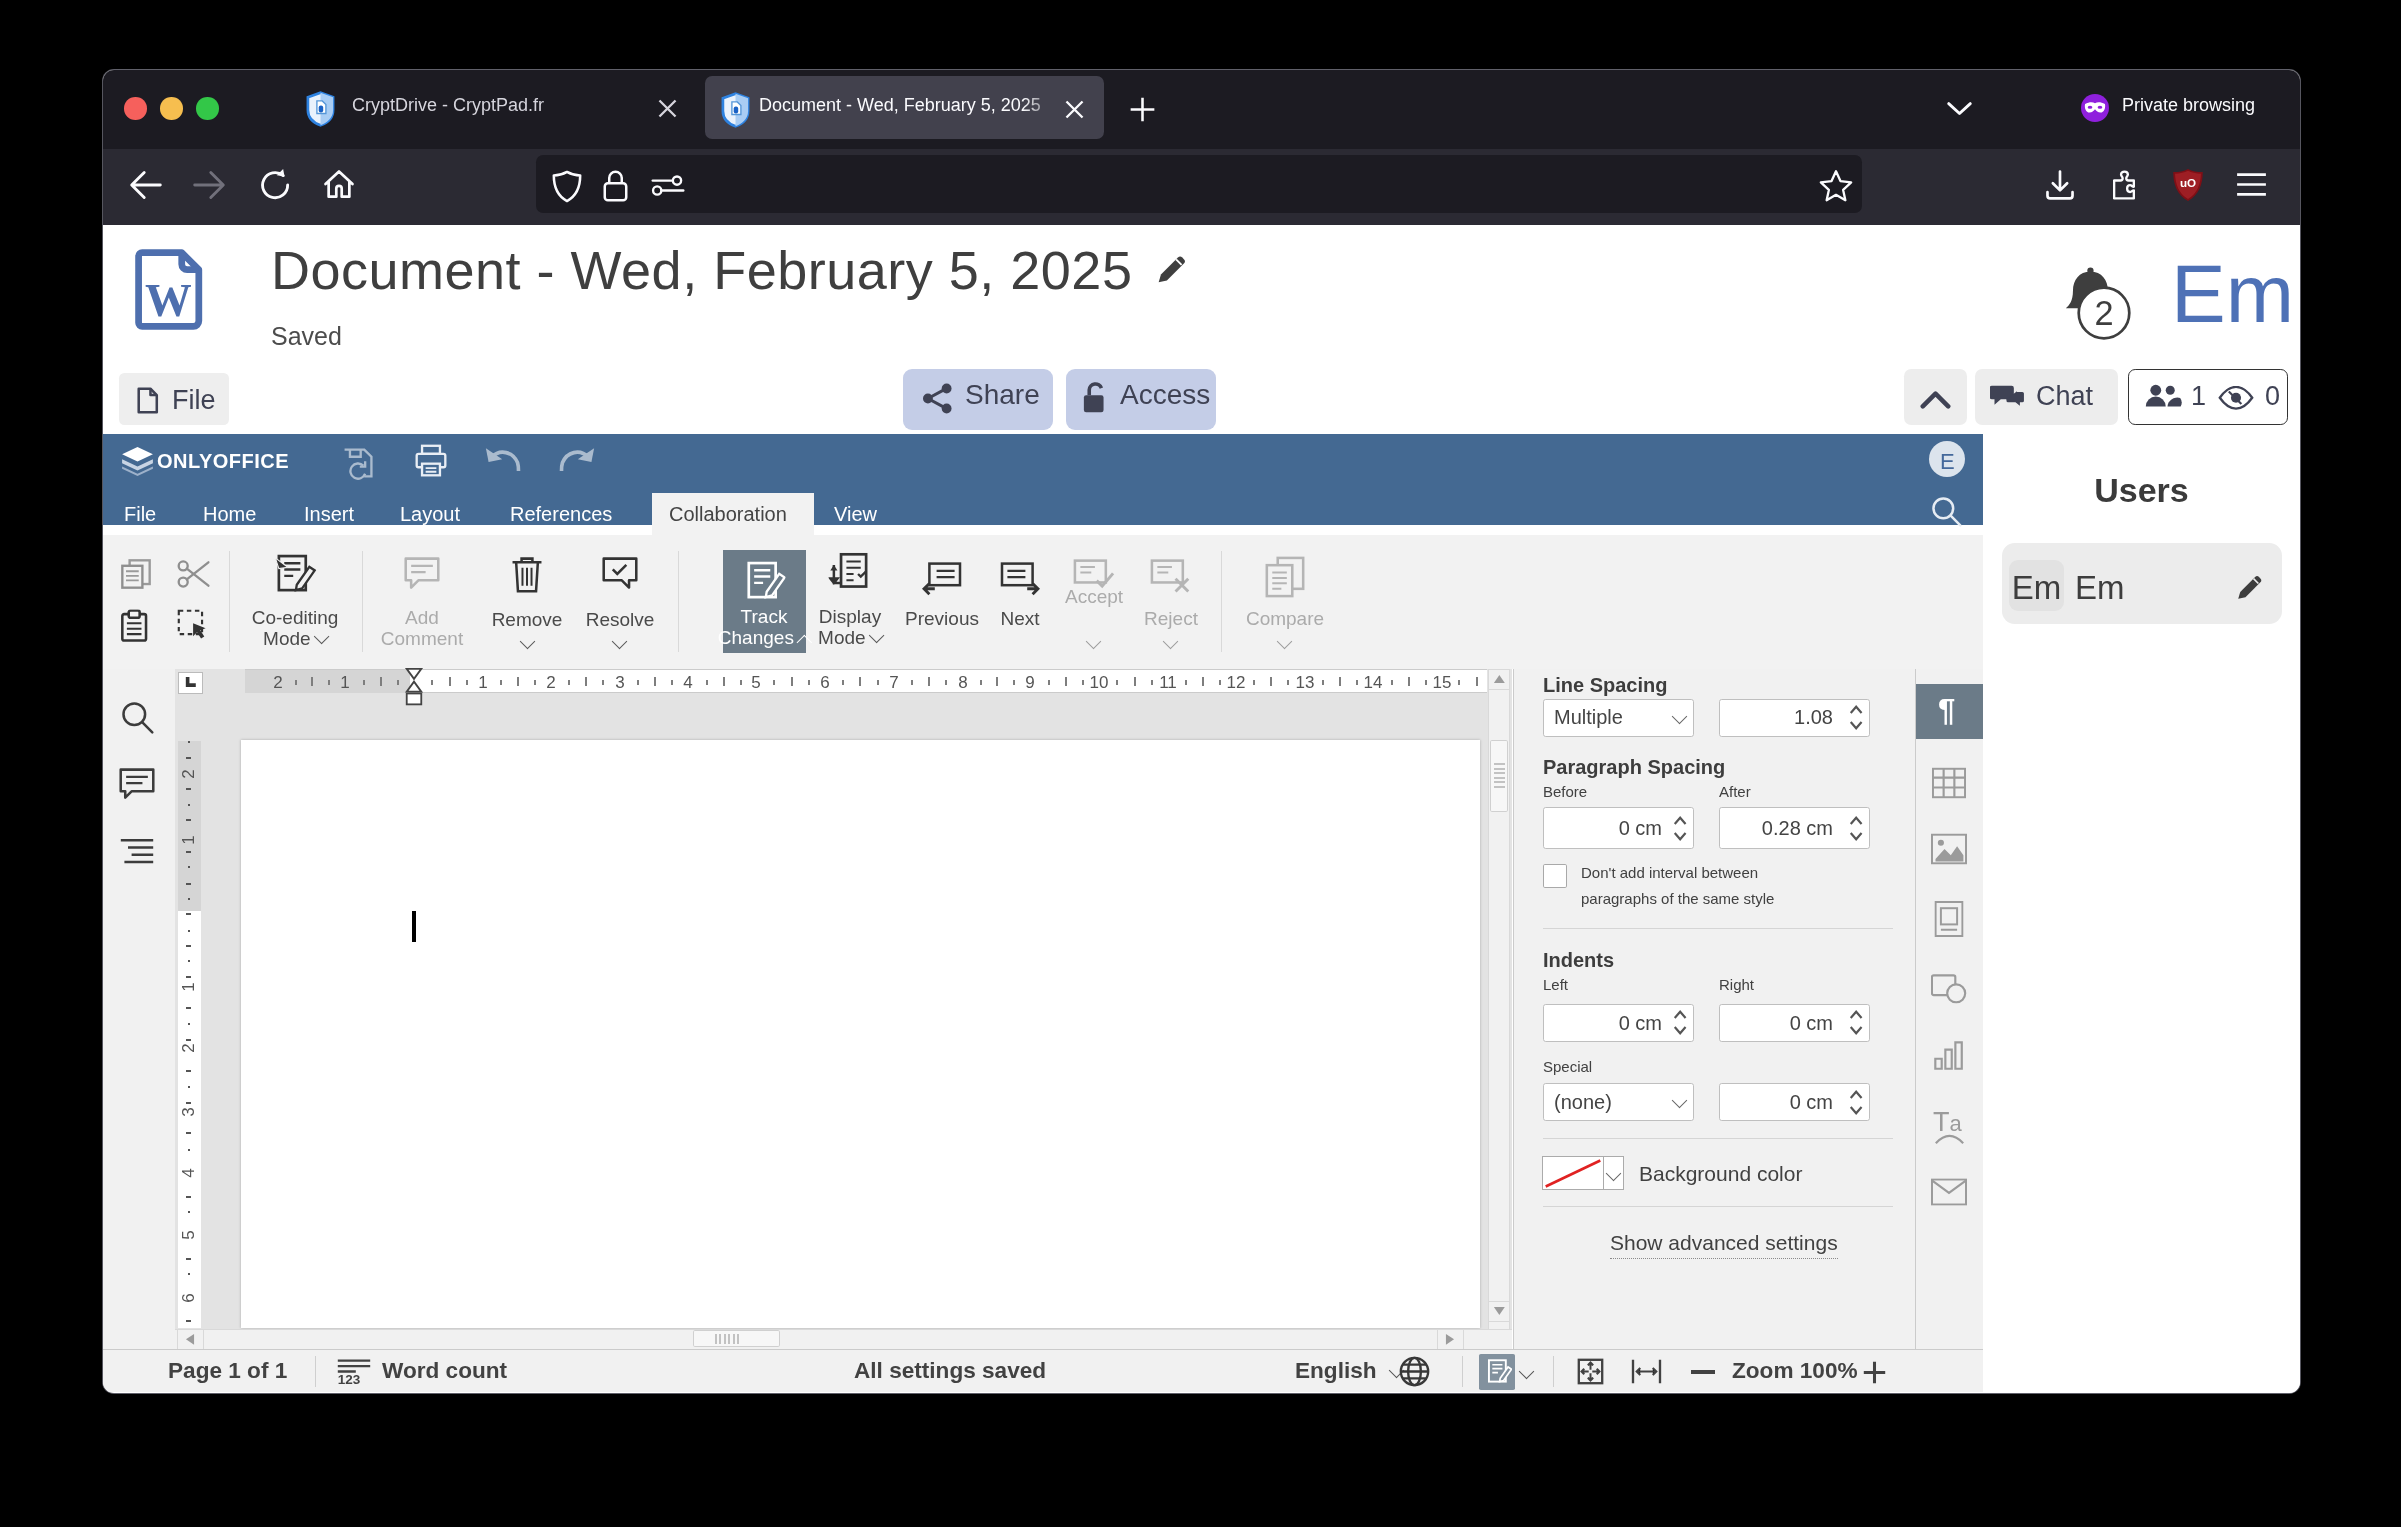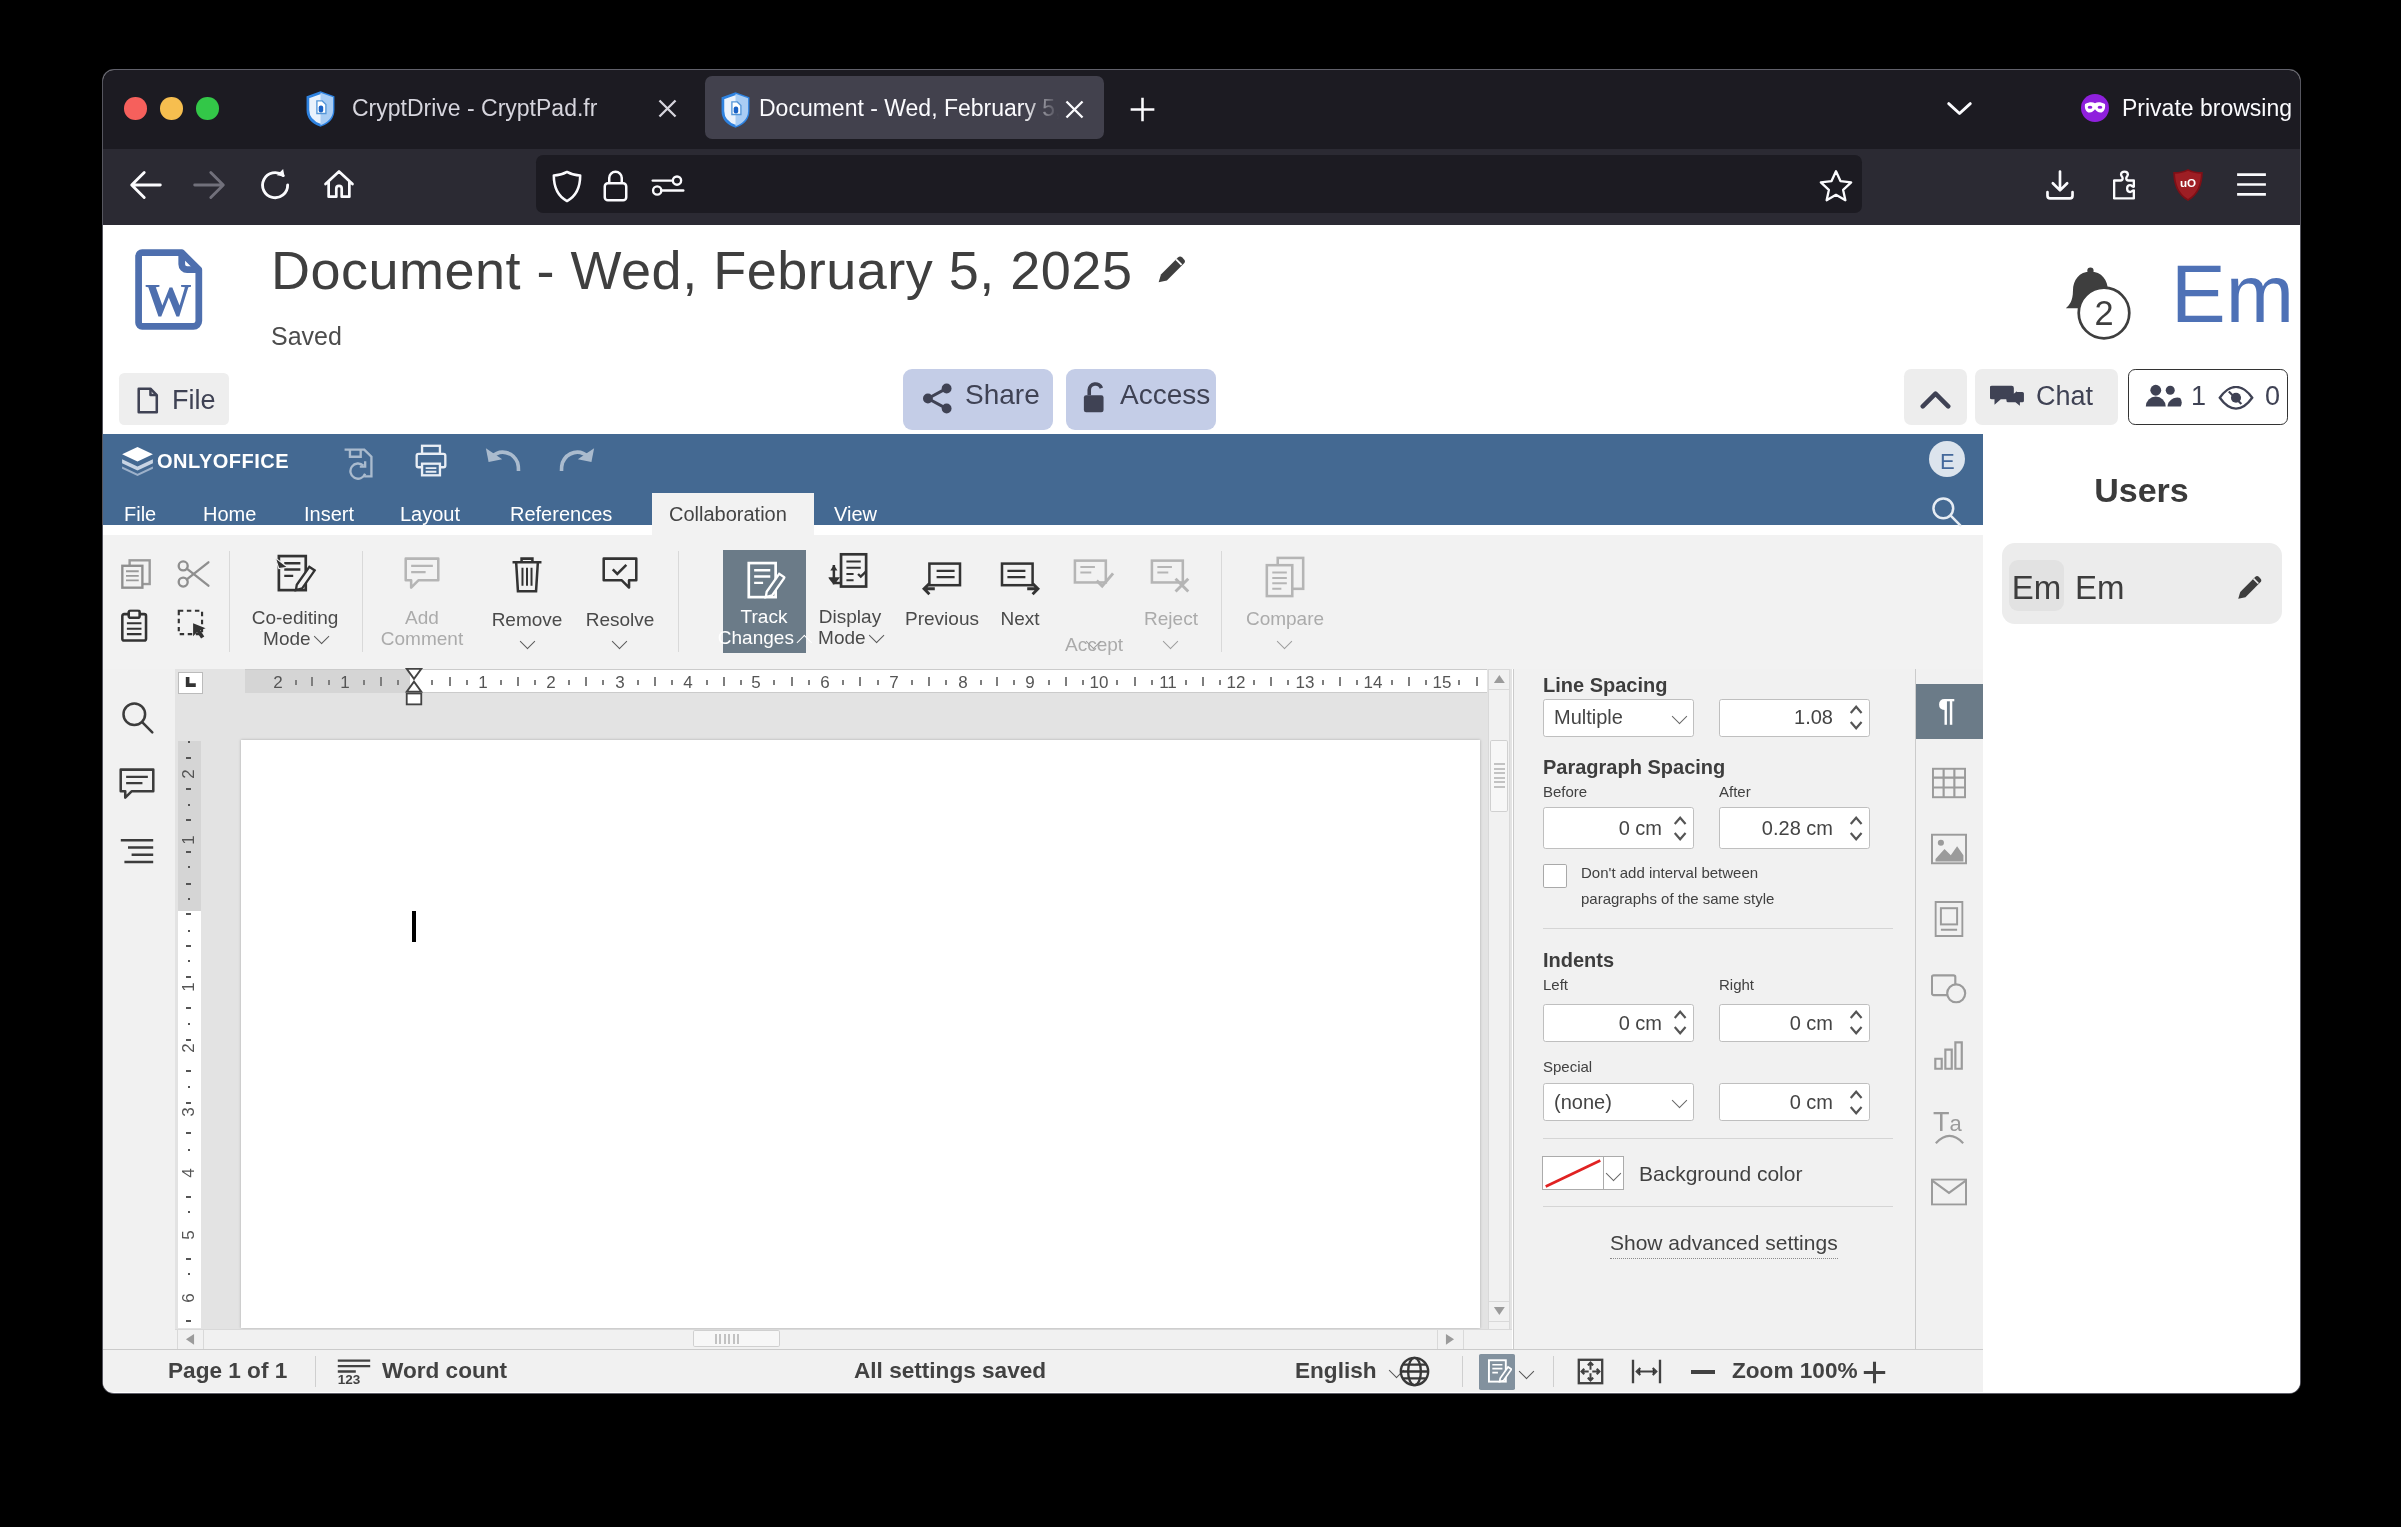--- a/index.html
+++ b/index.html
@@ -3,21 +3,21 @@
 <style>
 *{margin:0;padding:0;box-sizing:border-box;}
 html,body{width:2401px;height:1527px;background:#000;font-family:"Liberation Sans",sans-serif;overflow:hidden;}
 .a{position:absolute;}
 #win{position:absolute;left:103px;top:70px;width:2197px;height:1323px;border-radius:11px;overflow:hidden;background:#fff;box-shadow:0 0 0 0.9px #60606a;}
 #tabbar{position:absolute;left:0;top:0;width:2197px;height:79px;background:#1c1b22;}
 #navbar{position:absolute;left:0;top:0;width:2197px;height:1323px;pointer-events:none;}
 #navbg{position:absolute;left:0;top:79px;width:2197px;height:76px;background:#2b2a33;}
 .tl{position:absolute;top:27px;width:22.6px;height:22.6px;border-radius:50%;}
 #tab2{position:absolute;left:602px;top:6.3px;width:399px;height:63px;background:#42414d;border-radius:7.2px;}
-.tabtxt{font-size:23px;color:#fbfbfe;white-space:nowrap;}
+.tabtxt{font-size:18px;color:#fbfbfe;white-space:nowrap;}
 #urlbar{position:absolute;left:433px;top:85px;width:1326px;height:58px;background:#1c1b22;border-radius:7.2px;}
 .urltxt{font-size:27px;color:#a9a8b0;white-space:nowrap;}
 .navic{position:absolute;color:#fbfbfe;}
 #content{position:absolute;left:0;top:0;width:2197px;height:1323px;}
 #bluebar{position:absolute;left:0;top:364px;width:1880px;height:91px;background:#446992;}
 #ootools{position:absolute;left:0;top:465px;width:1880px;height:134px;background:#f2f2f2;}
 .mtab{position:absolute;top:423px;height:43px;font-size:20px;color:#fff;line-height:43px;}
 .tlabel{position:absolute;font-size:19px;color:#4a4a4a;text-align:center;white-space:nowrap;transform:translateX(-50%);}
 .tlabelg{position:absolute;font-size:19px;color:#ababab;text-align:center;white-space:nowrap;transform:translateX(-50%);}
 .tsep{position:absolute;top:481px;width:0.9px;height:101px;background:#d9d9d9;}
@@ -324,21 +324,21 @@
         <rect x="2" y="4" width="34" height="24" fill="none" stroke="#333" stroke-width="2.8"></rect>
         <path d="M8 12 h20 M8 19 h20" stroke="#333" stroke-width="2.4"></path>
         <path d="M30 32 h12 M36 26 l6 6 l-6 6" fill="none" stroke="#333" stroke-width="3.2"></path>
       </svg>
   <span class="tlabel" style="left:917px;top:538px;">Next</span>
   <svg class="icn" style="left:991px;top:507px;" width="42" height="40" viewBox="0 0 46 44">
         <rect x="2" y="4" width="34" height="24" fill="none" stroke="#b5b5b5" stroke-width="2.8"></rect>
         <path d="M8 11 h16 M8 17 h12" stroke="#b5b5b5" stroke-width="2.2"></path>
         <path d="M26 26 l6 6 l12 -14" fill="none" stroke="#b5b5b5" stroke-width="3.2"></path>
       </svg>
-  <span class="tlabelg" style="left:991px;top:564px;">Accept</span>
+  <span class="tlabelg" style="left:991px;top:516px;">Accept</span>
   <span class="a chv" style="left:985px;top:566px;border-color:#9d9d9d;"></span>
   <svg class="icn" style="left:1068px;top:507px;" width="42" height="40" viewBox="0 0 46 44">
         <rect x="2" y="4" width="34" height="24" fill="none" stroke="#b5b5b5" stroke-width="2.8"></rect>
         <path d="M8 11 h16 M8 17 h12" stroke="#b5b5b5" stroke-width="2.2"></path>
         <path d="M28 24 l14 14 M42 24 l-14 14" stroke="#b5b5b5" stroke-width="3.2"></path>
       </svg>
   <span class="tlabelg" style="left:1068px;top:538px;">Reject</span>
   <span class="a chv" style="left:1062px;top:566px;border-color:#9d9d9d;"></span>
   <div class="tsep" style="left:1118px;"></div>
   <svg class="icn" style="left:1182px;top:507px;" width="40" height="42" viewBox="0 0 44 46">

